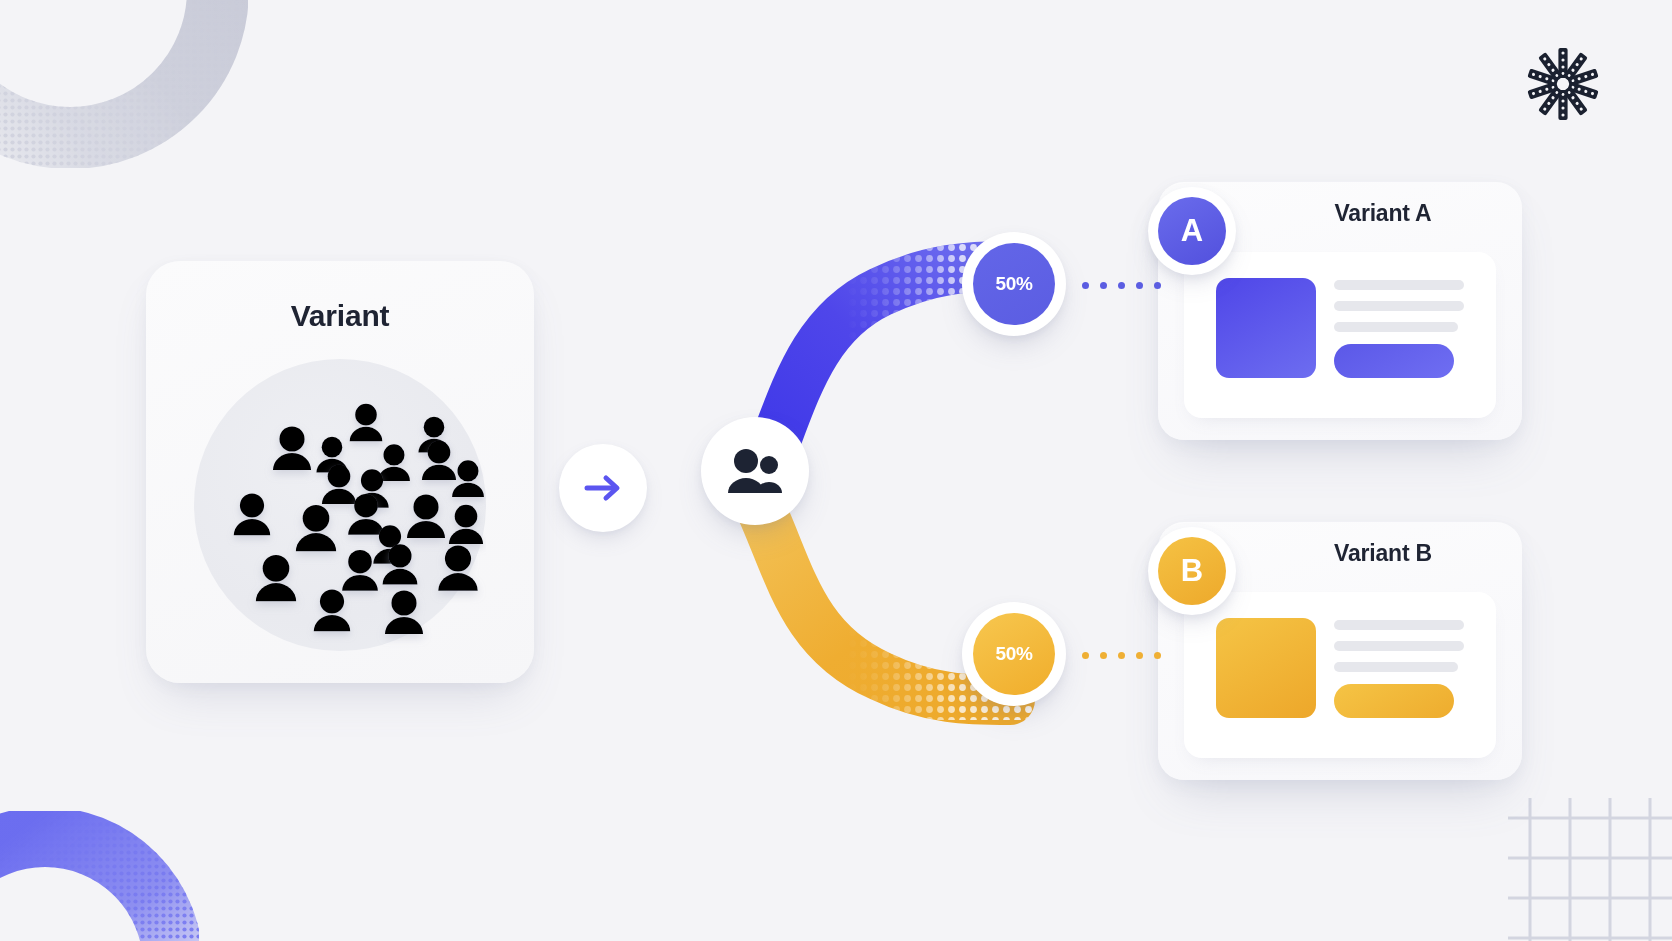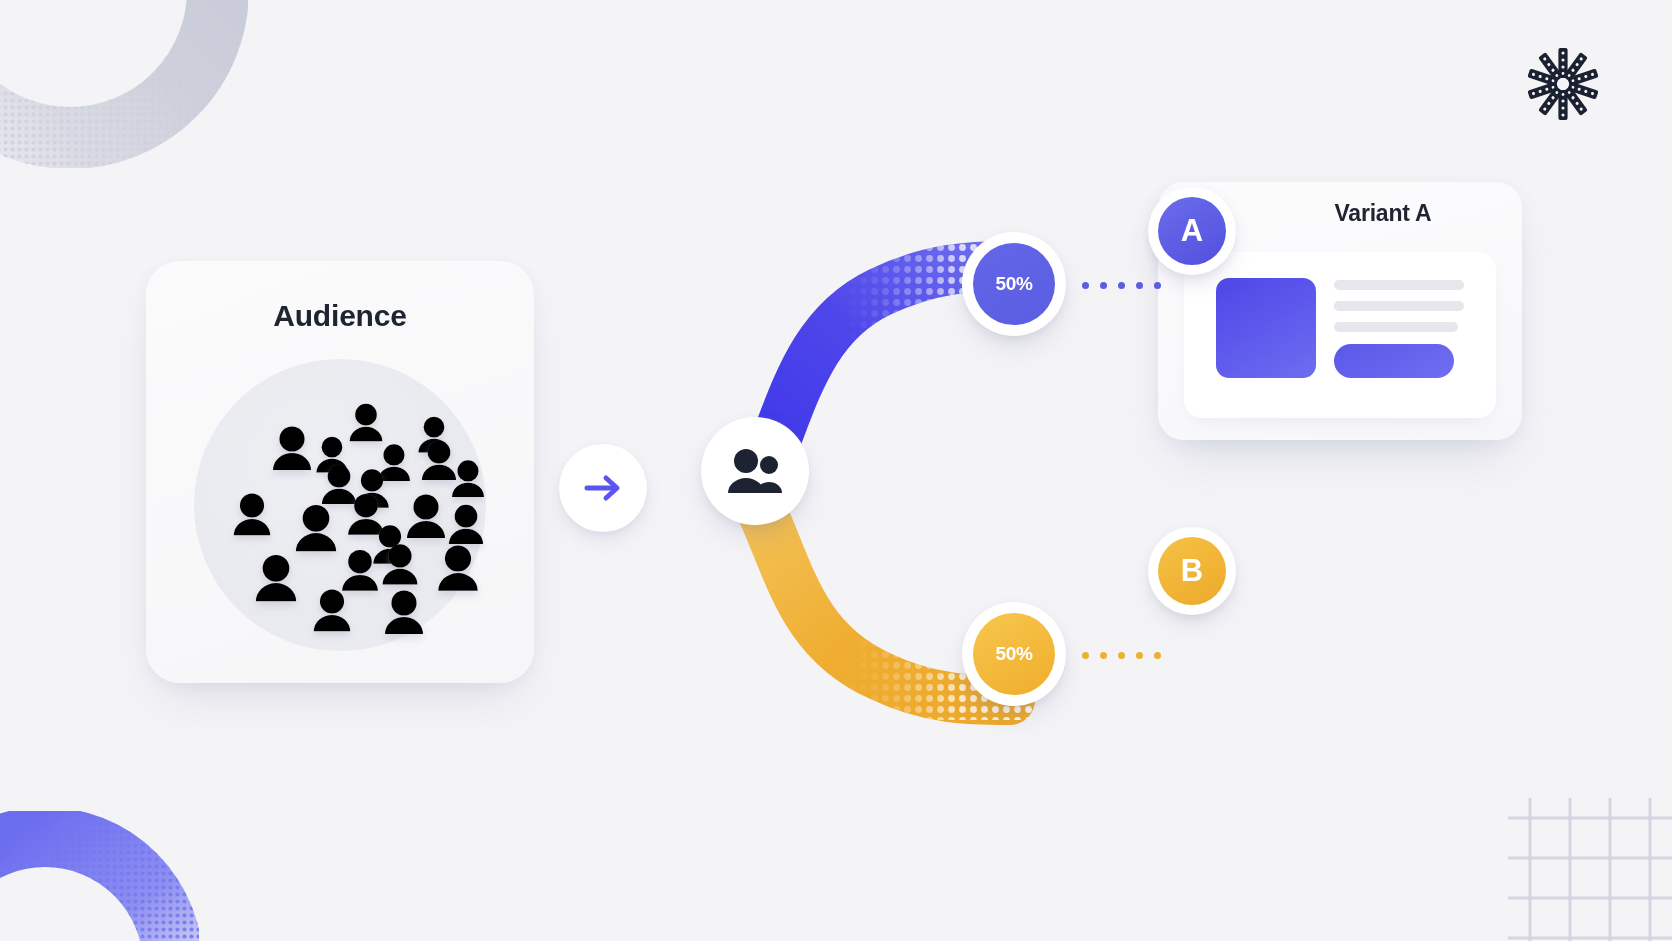--- a/index.html
+++ b/index.html
@@ -298,21 +298,21 @@
       <path d="M755 490 C 790 420, 800 330, 880 292 C 930 268, 970 266, 1010 266" fill="none" stroke="url(#halA)" stroke-width="50" stroke-linecap="round" mask="url(#mHalA)"></path>
     </g>
 
     <g>
       <path d="M757 500 C 790 570, 800 640, 880 676 C 930 700, 970 700, 1010 700" fill="none" stroke="url(#gradB)" stroke-width="50" stroke-linecap="round"></path>
       <path d="M757 500 C 790 570, 800 640, 880 676 C 930 700, 970 700, 1010 700" fill="none" stroke="url(#halB)" stroke-width="50" stroke-linecap="round" mask="url(#mHalB)"></path>
     </g>
   </svg>
 
   <div id="audience-card">
-    <div id="audience-title">Audience</div>
+    <div id="audience-title">Variant</div>
 
     <div id="audience-crowd">
       <div class="crowd-disc"></div>
       <svg viewBox="0 0 292 292" style="position:absolute;inset:0;">
         <defs>
           <g id="pFig">
             <circle class="h" cx="0" cy="-12" r="12.6"></circle>
             <path class="b" d="M-19 19 a19 17 0 0 1 38 0 z"></path>
           </g>
           <filter id="figSh" x="-60%" y="-60%" width="220%" height="220%">
@@ -491,17 +491,29 @@
           <span style="width:130px"></span>
           <span style="width:124px"></span>
       </div>
       <div class="variant-cta"></div>
     </div>
   </div>
   <div class="variant-letter" id="variant-letter-a">
     <div class="inner">A</div>
   </div>
 
+  <div class="variant-card" id="variant-card-b">
+    <div class="variant-title">Variant B</div>
+    <div class="variant-inner">
+      <div class="variant-thumb"></div>
+      <div class="variant-lines">
+        <span style="width:130px"></span>
+          <span style="width:130px"></span>
+          <span style="width:124px"></span>
+      </div>
+      <div class="variant-cta"></div>
+    </div>
+  </div>
   <div class="variant-letter" id="variant-letter-b">
     <div class="inner">B</div>
   </div>
 
 </div>
 
 </body></html>

